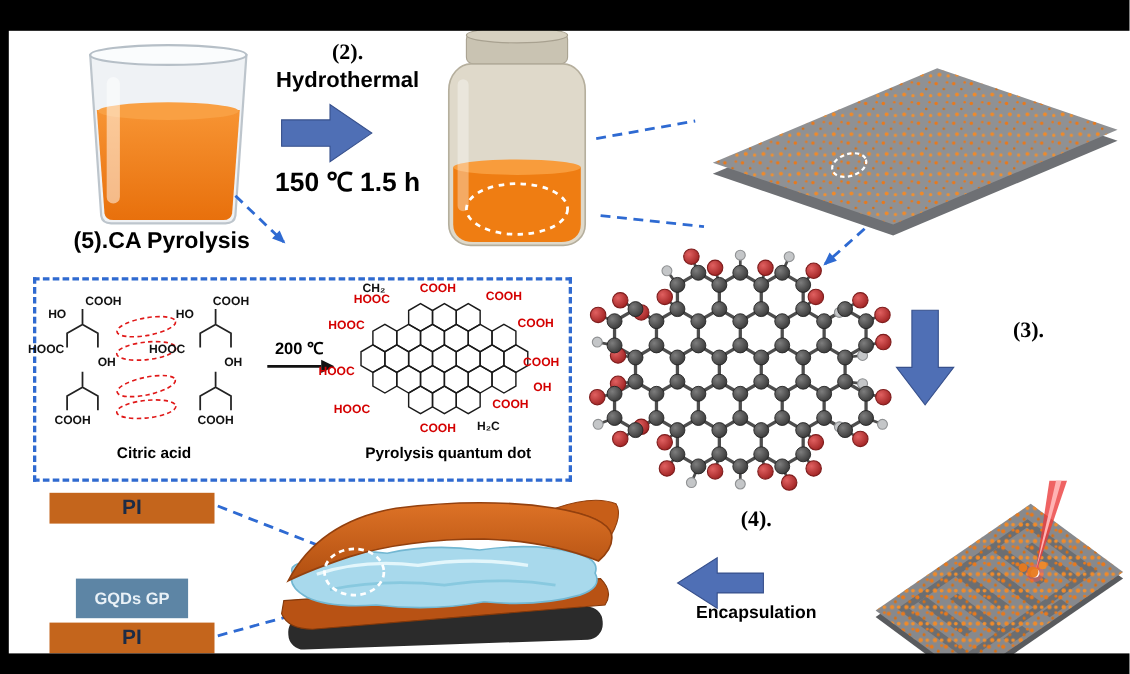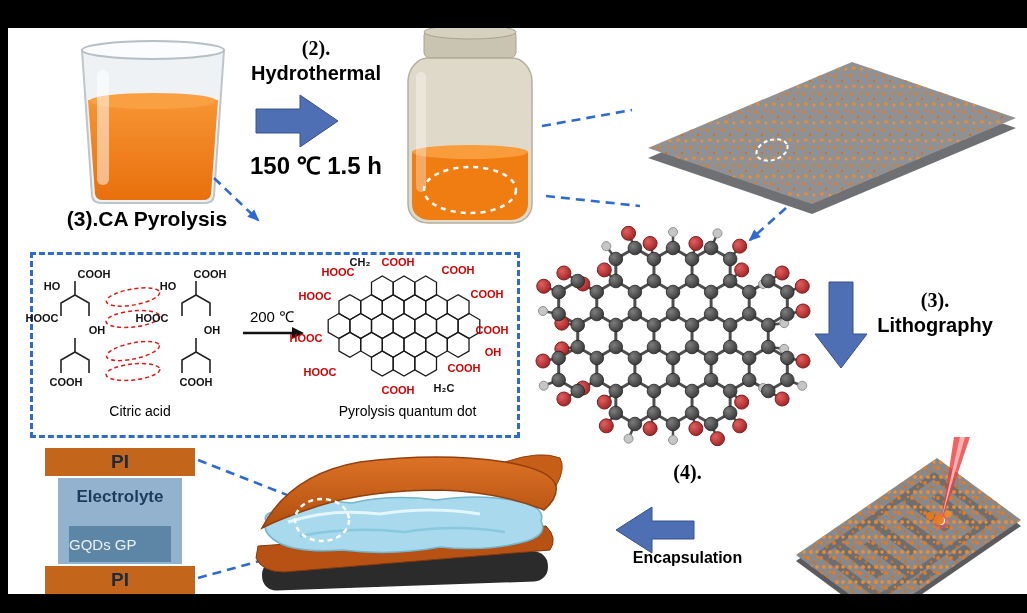--- a/index.html
+++ b/index.html
@@ -5,30 +5,30 @@
   *{margin:0;padding:0;box-sizing:border-box}
   html,body{width:1027px;height:613px}
   body{position:relative;background:#fff;font-family:"Liberation Sans",sans-serif;overflow:hidden}
   .bar{position:absolute;background:#000;z-index:10}
   #scene{position:absolute;left:0;top:0;z-index:1}
   .panel-border{position:absolute;left:30px;top:252px;width:490px;height:186px;border:3px dashed #2f6ad0;z-index:2}
   .step-text{position:absolute;text-align:center;font-weight:bold;color:#000;z-index:5;line-height:1.25}
   .step-num{font-family:"Liberation Serif",serif;font-size:20px}
   .step-title{font-size:20px}
   .cond-text{position:absolute;text-align:center;font-weight:bold;font-size:24px;color:#000;z-index:5}
-  .caption{position:absolute;font-weight:normal;font-size:14px;text-align:center;color:#000;z-index:5}
-  .rxn-cond{position:absolute;font-weight:normal;font-size:15px;text-align:center;color:#000;z-index:5}
+  .caption{position:absolute;font-weight:bold;font-size:14px;text-align:center;color:#000;z-index:5}
+  .rxn-cond{position:absolute;font-weight:bold;font-size:15px;text-align:center;color:#000;z-index:5}
   #chem-overlay{position:absolute;left:0;top:0;width:1027px;height:613px;z-index:4;pointer-events:none}
   .chem-label{position:absolute;font-weight:bold;font-size:11px;transform:translate(-50%,-50%);white-space:nowrap}
   .chem-label.dark{color:#111}
   .chem-label.red{color:#d40000}
   #stack{position:absolute;left:45px;top:448px;width:150px;height:146px;z-index:5}
   .layer-pi{position:absolute;left:0;width:150px;height:28px;background:#c4651c;display:flex;align-items:center;justify-content:center;font-weight:bold;font-size:19px;color:#1c2b45}
   .layer-el{position:absolute;left:13px;top:30px;width:124px;height:86px;background:#92b2ce;color:#1c3a5e;font-weight:bold;font-size:17px;text-align:center;padding-top:9px}
-  .layer-gq{position:absolute;left:24px;top:78px;width:102px;height:36px;background:#5d85a5;display:flex;align-items:center;font-weight:normal;font-size:15px;color:#e9f1f7}
+  .layer-gq{position:absolute;left:24px;top:78px;width:102px;height:36px;background:#5d85a5;display:flex;align-items:center;justify-content:center;font-weight:bold;font-size:15px;color:#e9f1f7}
 </style>
 </head>
 <body>
 
 <svg id="scene" width="1027" height="613" viewBox="0 0 1027 613">
   <defs>
     <radialGradient id="gradC" cx="35%" cy="35%" r="75%">
       <stop offset="0%" stop-color="#7d7d7d"></stop>
         <stop offset="100%" stop-color="#353535"></stop>
     </radialGradient>
@@ -420,25 +420,24 @@
 </svg>
 
 <div class="panel-border"></div>
 
 <div class="step-text" style="left:238px;top:36px;width:156px">
   <div class="step-num">(2).</div>
   <div class="step-title">Hydrothermal</div>
 </div>
 <div class="cond-text" style="left:228px;top:148px;width:176px">150 ℃ 1.5 h</div>
 
-<div class="step-text" style="left:42px;top:206px;width:210px;font-size:21px">(3).CA Pyrolysis</div>
+<div class="step-text" style="left:42px;top:206px;width:210px;font-size:21px">(5).CA Pyrolysis</div>
 
 <div class="step-text" style="left:855px;top:288px;width:160px">
   <div class="step-num">(3).</div>
-  <div class="step-title">Lithography</div>
 </div>
 
 <div class="step-text" style="left:600px;top:460px;width:175px">
   <div class="step-num">(4).</div>
 </div>
 <div class="step-text" style="left:600px;top:548px;width:175px;font-size:16px">Encapsulation</div>
 
 <div class="rxn-cond" style="left:238px;top:306px;width:68px">200 ℃</div>
 <div class="caption" style="left:55px;top:403px;width:170px">Citric acid</div>
 <div class="caption" style="left:315px;top:403px;width:185px">Pyrolysis quantum dot</div>
@@ -458,30 +457,27 @@
     <span class="chem-label red" style="left: 338px; top: 272px;">HOOC</span>
     <span class="chem-label red" style="left: 458px; top: 270px;">COOH</span>
     <span class="chem-label red" style="left: 315px; top: 296px;">HOOC</span>
     <span class="chem-label red" style="left: 487px; top: 294px;">COOH</span>
     <span class="chem-label red" style="left: 306px; top: 338px;">HOOC</span>
     <span class="chem-label red" style="left: 492px; top: 330px;">COOH</span>
     <span class="chem-label red" style="left: 320px; top: 372px;">HOOC</span>
     <span class="chem-label red" style="left: 464px; top: 368px;">COOH</span>
     <span class="chem-label red" style="left: 398px; top: 390px;">COOH</span>
     <span class="chem-label red" style="left: 493px; top: 352px;">OH</span>
-    <span class="chem-label dark" style="left: 360px; top: 262px;">CH₂</span>
+    <span class="chem-label dark" style="left: 340px; top: 262px;">CH₂</span>
     <span class="chem-label dark" style="left: 444px; top: 388px;">H₂C</span>
   </div>
 
 <div id="stack">
   <div class="layer-pi" style="top:0">
     <span>PI</span>
-  </div>
-  <div class="layer-el">
-    <span>Electrolyte</span>
   </div>
   <div class="layer-gq">
     <span>GQDs GP</span>
   </div>
   <div class="layer-pi" style="top:118px">
     <span>PI</span>
   </div>
 </div>
 
 <div class="bar" style="left:0;top:0;width:1027px;height:28px"></div>

